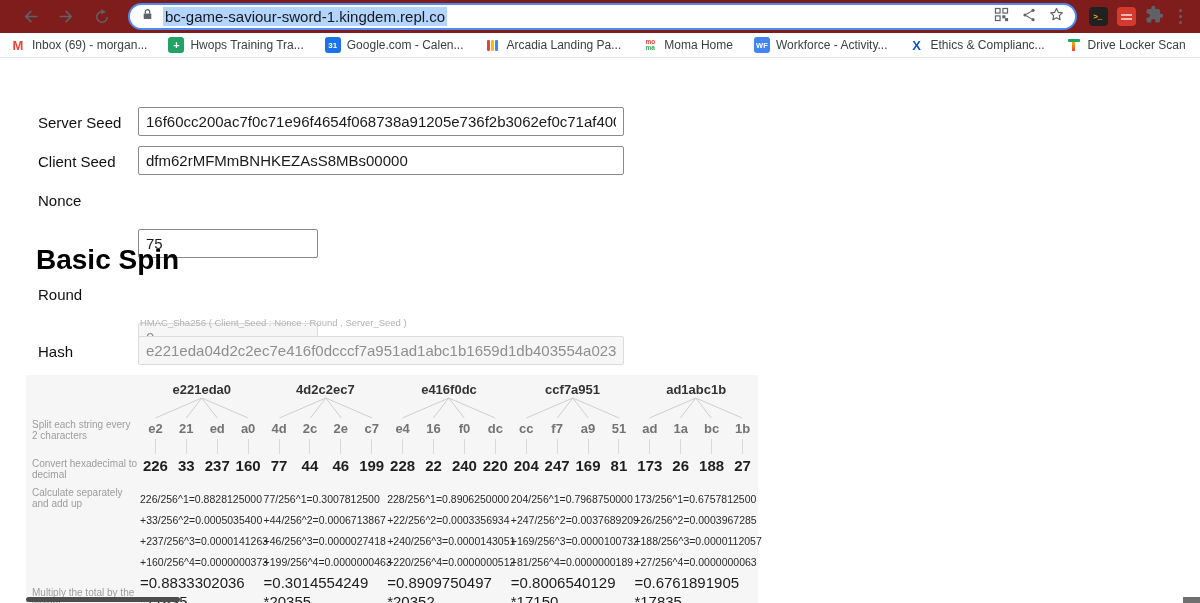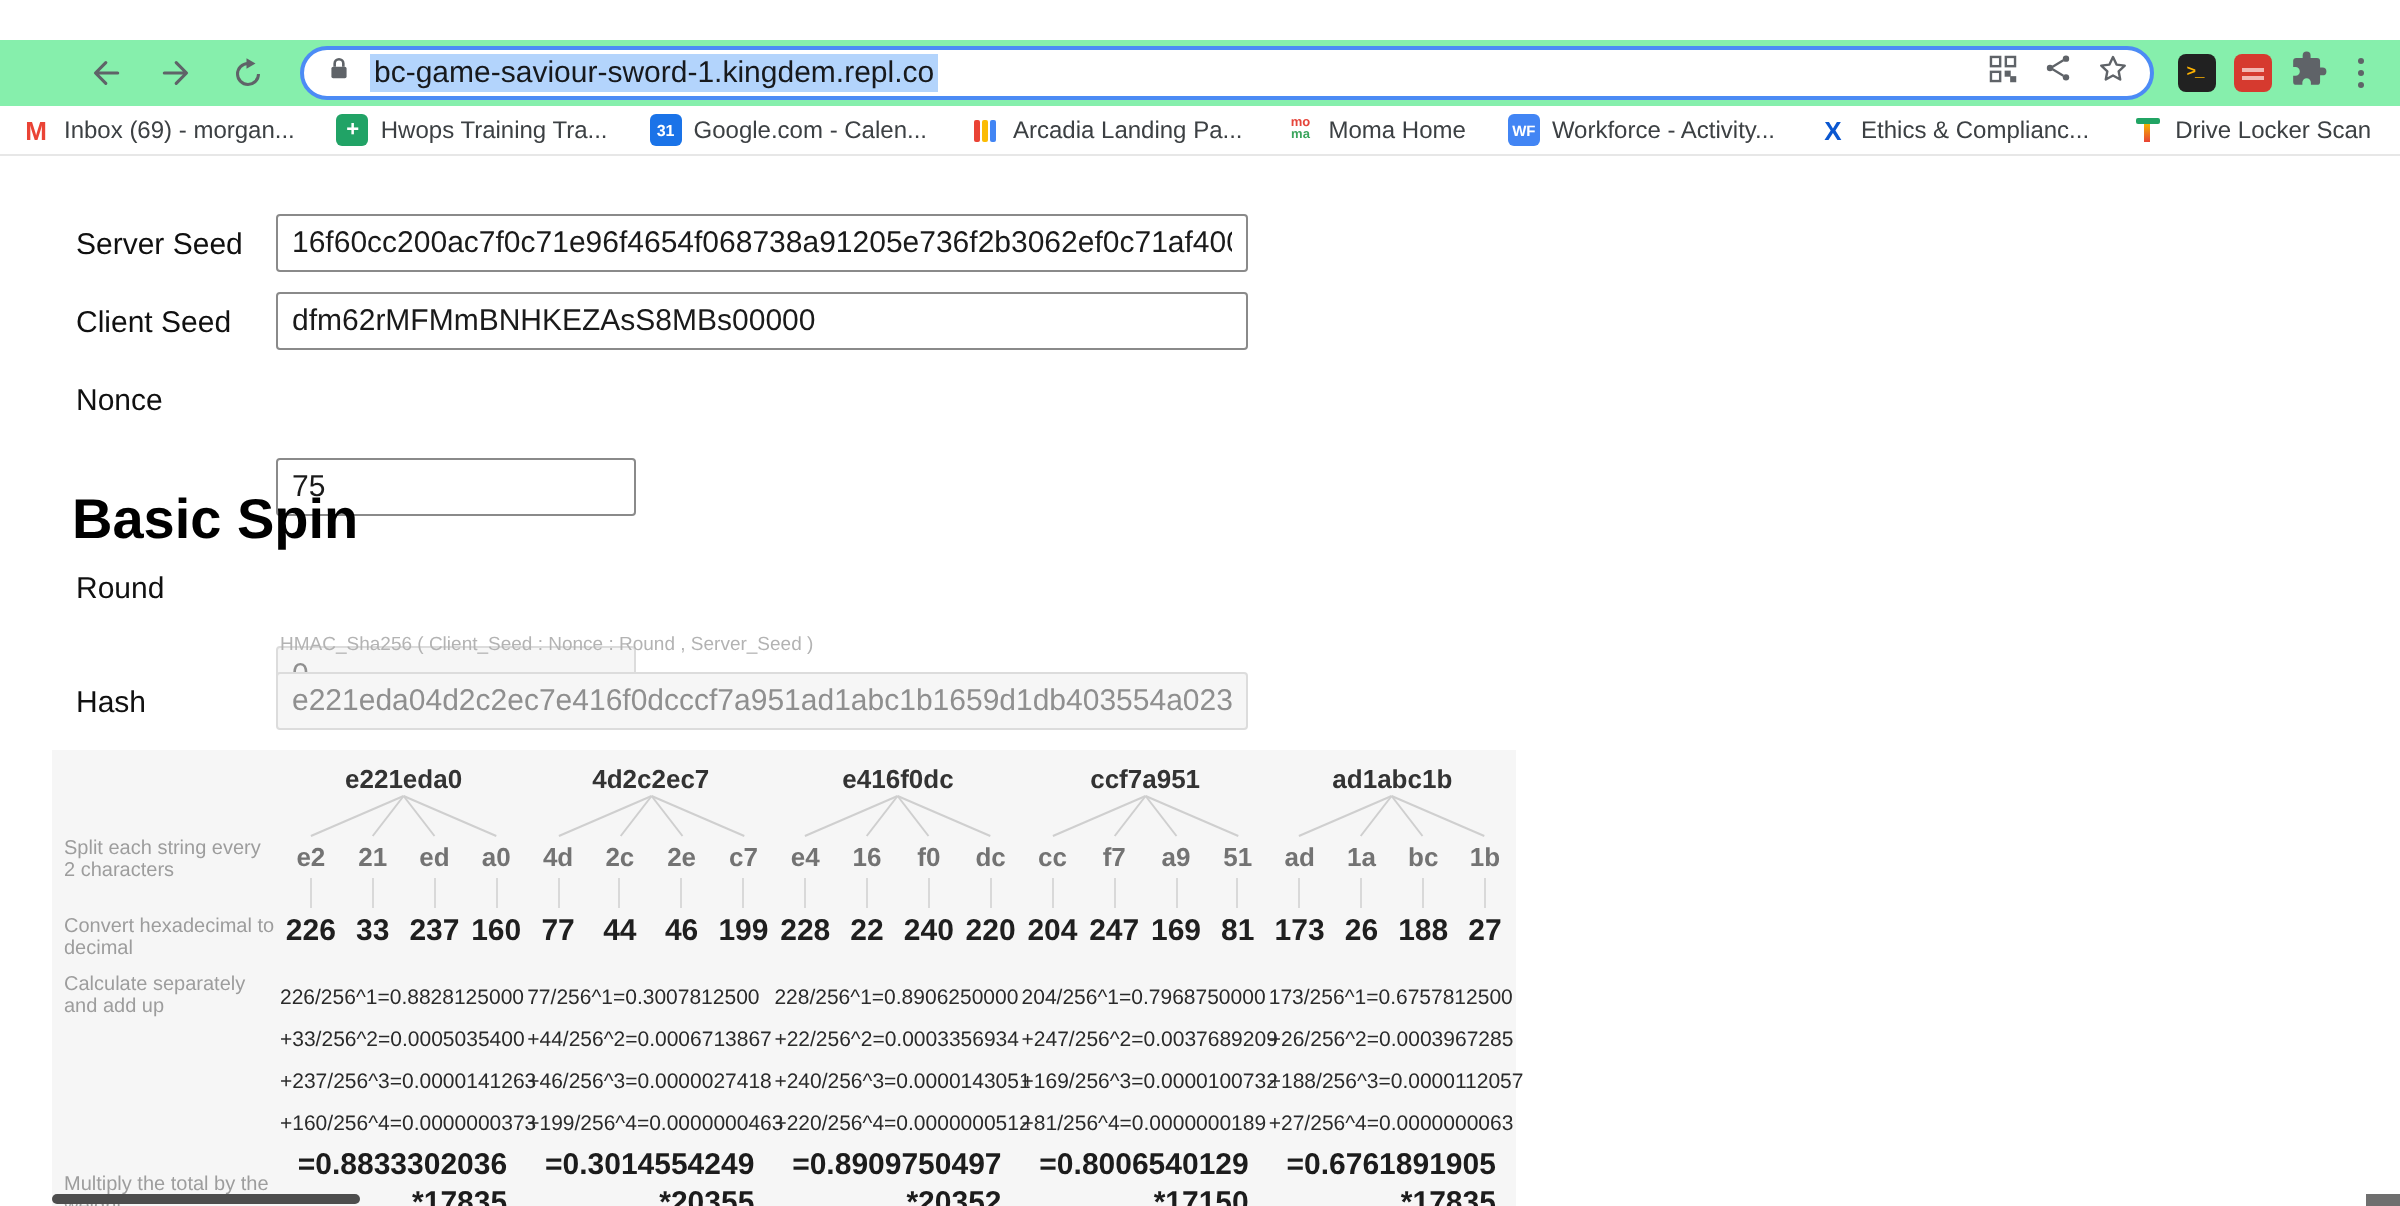--- a/index.html
+++ b/index.html
@@ -2,21 +2,21 @@
 <html><head>
 <meta charset="utf-8">
 <style>
   * { box-sizing: border-box; }
   html,body { margin:0; padding:0; }
   body { width:1200px; height:603px; overflow:hidden; background:#fff;
          font-family:"Liberation Sans","DejaVu Sans",sans-serif; }
   .screen { position:relative; width:1200px; height:603px; overflow:hidden; background:#fff; }
 
   
-  .toolbar { height:33px; display:flex; align-items:center; background:#86efac; padding-left:34px;margin-top:20px; }
+  .toolbar { height:33px; display:flex; align-items:center; background:#7f1d1d; padding-left:12px; }
   .navbtn { width:36px; height:33px; border:none; background:none; display:flex; align-items:center; justify-content:center; padding:0; cursor:pointer; }
   .omnibox { flex:1; height:27px; margin:0 12px 0 8px; border:2px solid #4c8bf5; border-radius:15px;
              display:flex; align-items:center; padding:0 10px 0 11px; background:#fff; }
   .url-sel { font-size:15px; color:#17191c; background:#b3d4fc; padding:1px 2px; margin-left:9px; white-space:nowrap; }
   .obx-right { margin-left:auto; display:flex; align-items:center; gap:11px; }
   .ext-cluster { display:flex; align-items:center; gap:9px; padding-right:12px; }
   .extbox { width:19px; height:19px; border-radius:4px; display:flex; align-items:center; justify-content:center; }
   .extbox.term { background:#212121; color:#ffb300; font:bold 8px "Liberation Mono","DejaVu Sans Mono",monospace; }
   .extbox.red { background:#d63a2f; flex-direction:column; gap:2px; }
   .extbox.red i { display:block; width:11px; height:2px; background:#f2b8b3; }
@@ -69,21 +69,21 @@
   .r-vlines .gcol { display:flex; }
   .vl { width:25%; display:flex; justify-content:center; }
   .vl i { display:block; width:1px; height:100%; background:#d9d9d9; }
   .r-dec { height:23px; }
   .r-dec .gcol { display:flex; }
   .dec { width:25%; text-align:center; font-size:15px; font-weight:600; color:#1f1f1f; line-height:23px; }
   .r-calc { height:21px; }
   .r-calc1 { margin-top:12px; }
   .ccell { flex:1; min-width:0; text-align:right; padding-right:10px; font-size:10.5px; color:#2a2a2a; line-height:21px; white-space:nowrap; }
   .r-sum { height:19px; }
-  .scell { flex:1; text-align:right; padding-right:10px; font-size:15px; font-weight:700; color:#1c1c1c; line-height:19px; }
+  .scell { flex:1; padding-right:10px; font-size:15px; font-weight:400; color:#1c1c1c; line-height:19px; }
   .r-mult { height:19px; }
 
   .hscroll-thumb { position:absolute; left:26px; top:597px; width:154px; height:5px; background:#4d4d4d; border-radius:3px; z-index:5; cursor:pointer; }
   .corner-blob { position:absolute; left:1183px; top:597px; width:17px; height:6px; background:#6f6f6f; z-index:5; }
 </style>
 </head>
 <body>
 
 <div class="screen">
 

